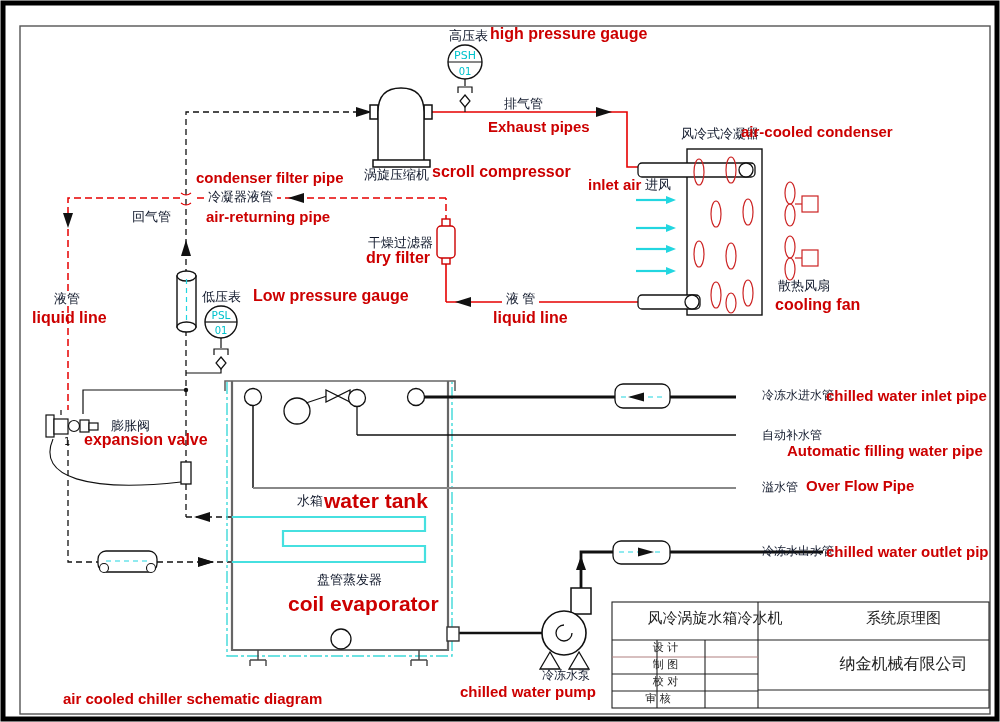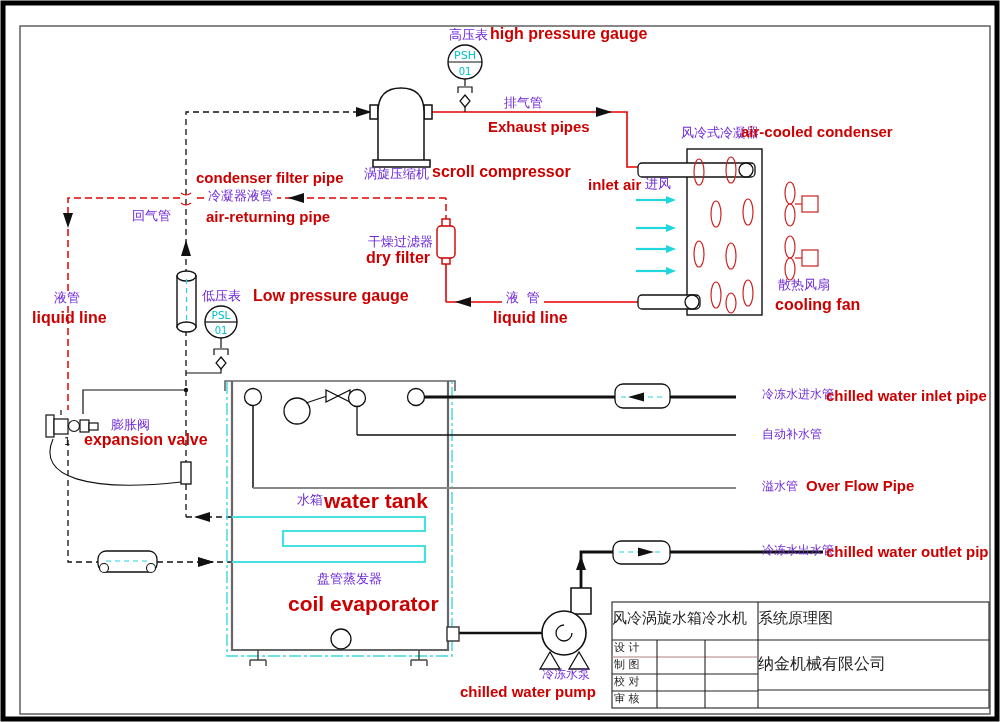--- a/index.html
+++ b/index.html
@@ -1,27 +1,27 @@
 <!DOCTYPE html>
 <html><head>
 <meta charset="utf-8">
 <style>
   html,body{margin:0;padding:0;background:#ffffff;}
   .page{position:relative;width:1000px;height:722px;background:#fff;overflow:hidden;
         font-family:"DejaVu Sans",sans-serif;}
   .page svg{position:absolute;left:0;top:0;}
   .lbl{position:absolute;white-space:nowrap;line-height:1.05;}
-  .cn{font-family:Liberation Mono, monospace;font-size:13px;color:#6d28d9;}
+  .cn{font-family:Liberation Serif, serif;font-size:13px;color:#0f172a;}
   .cn-s{font-size:12px;}
   .en{font-family:"Liberation Sans","DejaVu Sans",sans-serif;font-weight:bold;color:#cc0000;font-size:16px;}
   .s15{font-size:15px;}
   .s17{font-size:21px;}
   .onwhite{background:#fff;padding:0 4px;}
   .tb{font-family:"DejaVu Serif","Liberation Serif",serif;color:#222;}
-  .tb-center{}
+  .tb-center{text-align:center;margin-left:30px;}
 </style>
 </head>
 <body>
 
 <div class="page">
 
 <svg width="1000" height="722" viewBox="0 0 1000 722">
 
   <g>
     <rect x="3" y="3" width="994" height="716" fill="none" stroke="#000" stroke-width="5"></rect>
@@ -277,30 +277,32 @@
 <div class="lbl cn" style="left:297px;top:494px">水箱</div>
 <div class="lbl en s17" style="left:324px;top:490px">water tank</div>
 
 <div class="lbl cn" style="left:317px;top:573px">盘管蒸发器</div>
 <div class="lbl en s17" style="left:288px;top:593px">coil evaporator</div>
 
 <div class="lbl cn cn-s" style="left:762px;top:389px">冷冻水进水管</div>
 <div class="lbl en s15" style="left:826px;top:388px">chilled water inlet pipe</div>
 
 <div class="lbl cn cn-s" style="left:762px;top:429px">自动补水管</div>
+<div class="lbl en s15" style="left:787px;top:443px">Automatic filling water pipe</div>
 
 <div class="lbl cn cn-s" style="left:762px;top:481px">溢水管</div>
 <div class="lbl en s15" style="left:806px;top:478px">Over Flow Pipe</div>
 
 <div class="lbl cn cn-s" style="left:762px;top:545px">冷冻水出水管</div>
 <div class="lbl en s15" style="left:826px;top:544px">chilled water outlet pip</div>
 
 <div class="lbl cn cn-s" style="left:542px;top:669px">冷冻水泵</div>
 <div class="lbl en s15" style="left:460px;top:684px">chilled water pump</div>
 
+<div class="lbl en s15" style="left:63px;top:691px">air cooled chiller schematic diagram</div>
 
 <div class="lbl tb tb-center" style="left:612px;top:611px;width:146px;font-size:15px">风冷涡旋水箱冷水机</div>
 <div class="lbl tb tb-center" style="left:758px;top:656px;width:231px;font-size:16px">纳金机械有限公司</div>
 <div class="lbl tb tb-center" style="left:758px;top:611px;width:231px;font-size:15px">系统原理图</div>
 <div class="lbl tb tb-center" style="left:614px;top:642px;width:43px;font-size:11px">设 计</div>
 <div class="lbl tb tb-center" style="left:614px;top:659px;width:43px;font-size:11px">制 图</div>
 <div class="lbl tb tb-center" style="left:614px;top:676px;width:43px;font-size:11px">校 对</div>
 <div class="lbl tb tb-center" style="left:614px;top:693px;width:28px;font-size:11px">审 核</div>
 
 </div>

